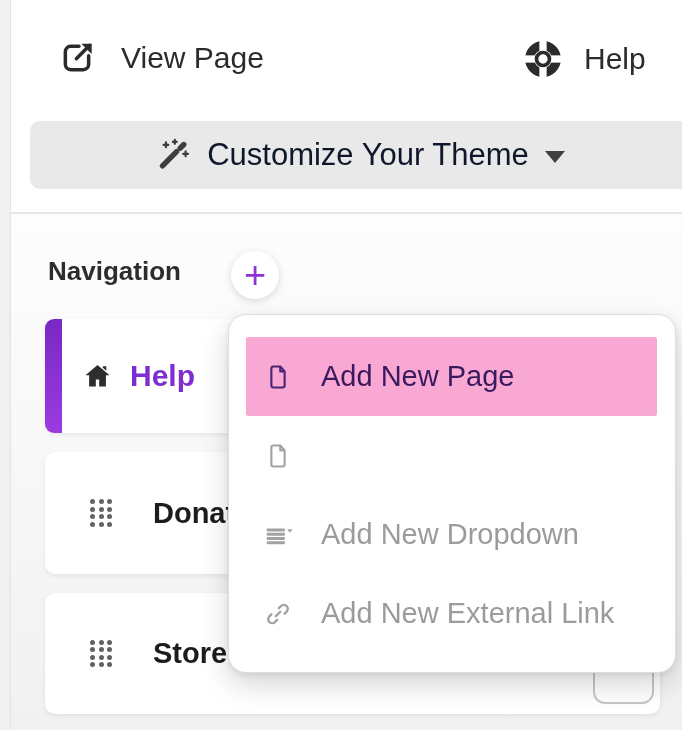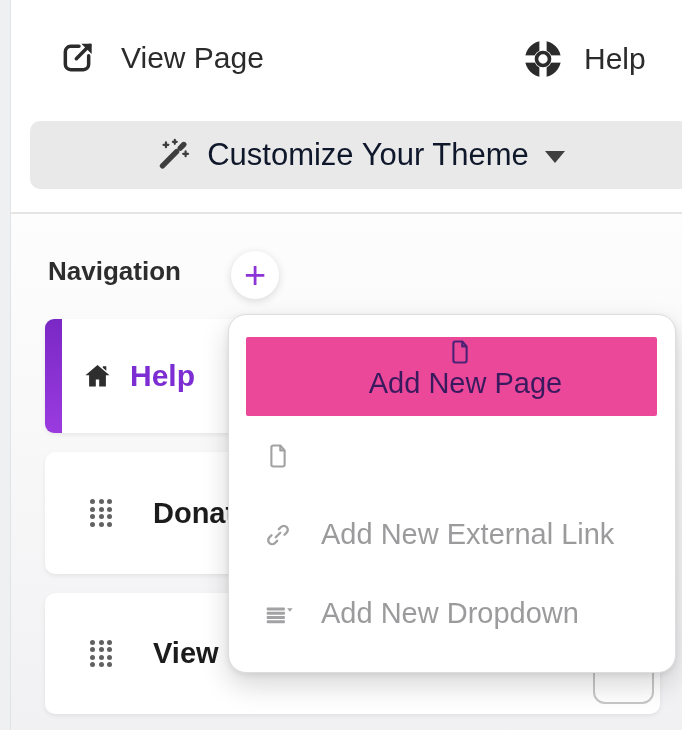--- a/index.html
+++ b/index.html
@@ -88,21 +88,21 @@
     background:#ffffff;border:1px solid #dddddf;border-radius:18px;
     box-shadow:0 12px 28px rgba(0,0,0,0.16),0 2px 6px rgba(0,0,0,0.08);
     box-sizing:border-box;padding-top:22px;z-index:6;
   }
   .menu-item{
     height:79px;margin:0 18px 0 17px;border-radius:2px;
     display:flex;align-items:center;cursor:pointer;
   }
   .menu-item .mi-icon{margin-left:17px;width:30px;flex:0 0 30px;display:block;}
   .mi-label{margin-left:28px;font-size:29px;color:#9b9b9d;white-space:nowrap;}
-  .menu-item.highlighted{background:#ec4899;flex-direction:column;}
+  .menu-item.highlighted{background:#f9a8d4;}
   .menu-item.highlighted .mi-label{color:#3a1a5e;}
 </style>
 </head>
 <body>
 
 <div class="left-strip"></div>
 <div class="content-bg"></div>
 
 <div class="header">
   <div class="view-page-btn">
@@ -182,54 +182,54 @@
       <i></i>
       <i></i>
       <i></i>
       <i></i>
       <i></i>
       <i></i>
       <i></i>
       <i></i>
       <i></i>
   </div>
-  <span class="card-label">View</span>
+  <span class="card-label">Store</span>
 </div>
 
 <div class="peek-button"></div>
 
 <div class="popover">
   <div class="menu-item highlighted">
     <svg class="mi-icon" width="30" height="30" viewBox="0 0 24 24" style="color:#4b2375;">
       <path d="M13.8 3.6H8.3c-.9 0-1.6.7-1.6 1.6v13.6c0 .9.7 1.6 1.6 1.6h7.4c.9 0 1.6-.7 1.6-1.6V7.5z" fill="none" stroke="currentColor" stroke-width="1.7" stroke-linejoin="round"></path>
       <path d="M13.8 3.6v3.9h3.5" fill="none" stroke="currentColor" stroke-width="1.7" stroke-linejoin="round"></path>
     </svg>
     <span class="mi-label">Add New Page</span>
   </div>
   <div class="menu-item">
     <svg class="mi-icon" width="30" height="30" viewBox="0 0 24 24" style="color:#a2a2a4;">
       <path d="M13.8 3.6H8.3c-.9 0-1.6.7-1.6 1.6v13.6c0 .9.7 1.6 1.6 1.6h7.4c.9 0 1.6-.7 1.6-1.6V7.5z" fill="none" stroke="currentColor" stroke-width="1.7" stroke-linejoin="round"></path>
       <path d="M13.8 3.6v3.9h3.5" fill="none" stroke="currentColor" stroke-width="1.7" stroke-linejoin="round"></path>
     </svg>
-  </div>
-  <div class="menu-item">
-    <svg class="mi-icon" width="30" height="30" viewBox="0 0 24 24" style="color:#a2a2a4;">
-      <g fill="none" stroke="currentColor" stroke-width="1.9" stroke-linecap="round">
-        <path d="M10.2 13.8l3.6-3.6"></path>
-        <path d="M12.7 7.3l1.7-1.7a3.18 3.18 0 0 1 4.5 4.5l-1.7 1.7"></path>
-        <path d="M11.3 16.7l-1.7 1.7a3.18 3.18 0 0 1-4.5-4.5l1.7-1.7"></path>
-      </g>
-    </svg>
-    <span class="mi-label">Add New External Link</span>
   </div>
   <div class="menu-item">
     <svg class="mi-icon" width="30" height="30" viewBox="0 0 24 24">
       <g fill="#a2a2a4">
         <rect x="3" y="6.8" width="14.5" height="2.3" rx="0.5"></rect>
         <rect x="3" y="10.2" width="14.5" height="2.3" rx="0.5"></rect>
         <rect x="3" y="13.6" width="14.5" height="2.3" rx="0.5"></rect>
         <rect x="3" y="17" width="14.5" height="2.3" rx="0.5"></rect>
         <path d="M19.3 7.4h4.4l-2.2 2.7z"></path>
       </g>
     </svg>
     <span class="mi-label">Add New Dropdown</span>
   </div>
+  <div class="menu-item">
+    <svg class="mi-icon" width="30" height="30" viewBox="0 0 24 24" style="color:#a2a2a4;">
+      <g fill="none" stroke="currentColor" stroke-width="1.9" stroke-linecap="round">
+        <path d="M10.2 13.8l3.6-3.6"></path>
+        <path d="M12.7 7.3l1.7-1.7a3.18 3.18 0 0 1 4.5 4.5l-1.7 1.7"></path>
+        <path d="M11.3 16.7l-1.7 1.7a3.18 3.18 0 0 1-4.5-4.5l1.7-1.7"></path>
+      </g>
+    </svg>
+    <span class="mi-label">Add New External Link</span>
+  </div>
 </div>
 
 </body></html>

